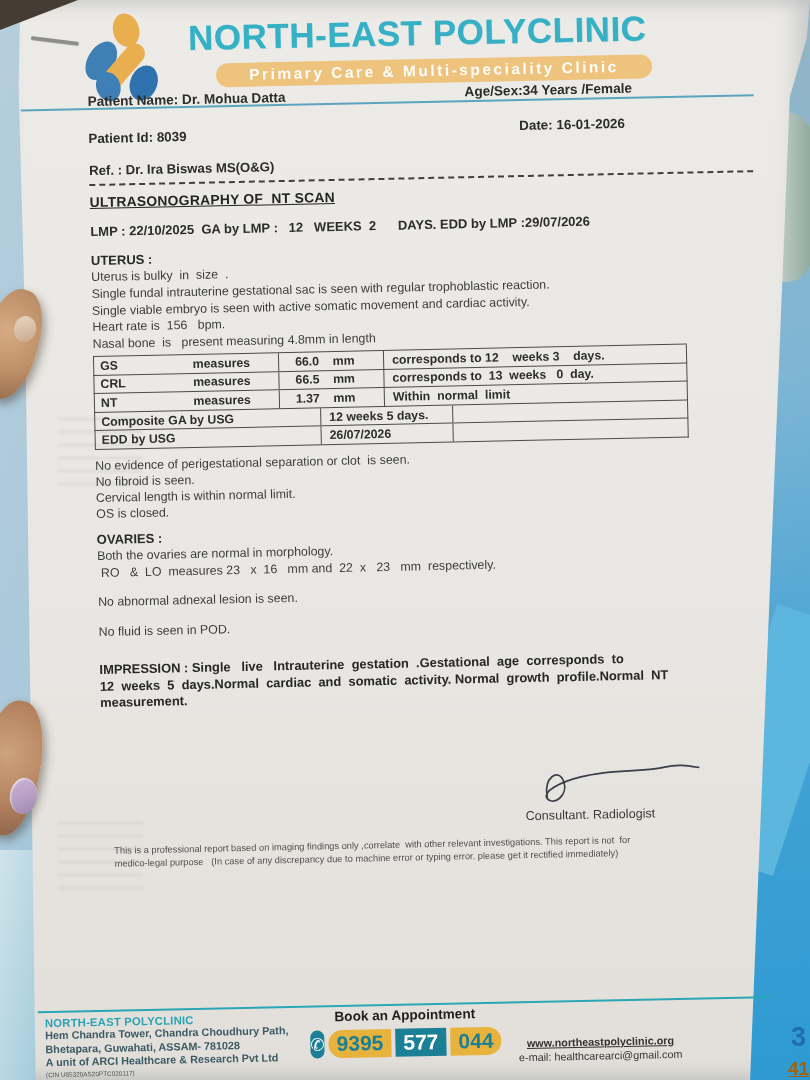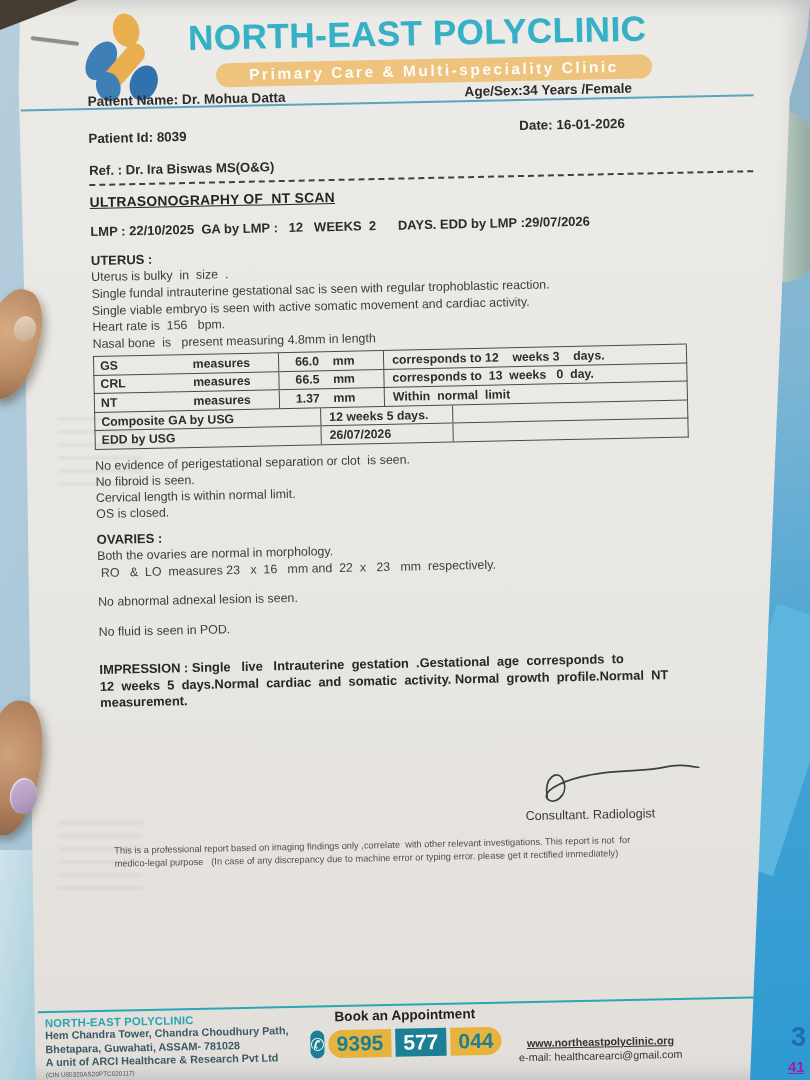--- a/index.html
+++ b/index.html
@@ -9,21 +9,21 @@
     background:linear-gradient(115deg,#b6cedd 0%,#a9c8da 30%,#7fb9d8 55%,#49a5d6 78%,#2f9bd1 100%);
   }
   .abs{position:absolute;}
   
   .bg-right-band{left:700px;top:0;width:110px;height:1080px;
     background:linear-gradient(170deg,#96b4c4 0%,#7fb6d4 35%,#45a3d4 65%,#2d9ad2 100%);z-index:0;}
   .bg-cyan-wedge{left:735px;top:610px;width:80px;height:260px;background:#5cb6de;transform:rotate(18deg);z-index:0;}
   .glass-object{left:758px;top:112px;width:54px;height:170px;border-radius:26px;
     background:linear-gradient(90deg,#7d978f 0%,#b9c9c2 45%,#8fa89d 100%);z-index:1;}
   .bg-digit-top{left:791px;top:1022px;font-size:27px;font-weight:bold;color:#1e6db0;z-index:1;}
-  .bg-digit-bottom{left:788px;top:1058px;font-size:15px;font-weight:bold;color:#a21caf;text-decoration:underline;z-index:1;}
+  .bg-digit-bottom{left:788px;top:1058px;font-size:19px;font-weight:bold;color:#a16207;text-decoration:underline;z-index:1;}
   .bg-wave-left{left:0;top:850px;width:55px;height:230px;background:linear-gradient(100deg,#cfe3ea 0%,#aacfdd 70%,#8fc3d8 100%);z-index:0;}
   
   .paper{left:0;top:0;width:810px;height:1080px;z-index:2;
     background:linear-gradient(180deg,#edebe7 0%,#e9e7e3 55%,#e2dfda 100%);
     clip-path:polygon(2.5% 0%,100% 0%,99.6% 3.5%,97.5% 9%,92.6% 100%,4.4% 100%,3.1% 30%,2.3% 8%);
     box-shadow:inset -14px 0 22px rgba(90,110,120,.25), inset 10px 0 16px rgba(120,130,135,.18);}
   .showthrough{width:85px;height:74px;z-index:3;opacity:.14;filter:blur(1.4px);
     background:repeating-linear-gradient(180deg,#6a6a6a 0 2px,transparent 2px 13px);}
   
   .corner-shadow{left:0;top:0;width:78px;height:30px;background:#453c33;

